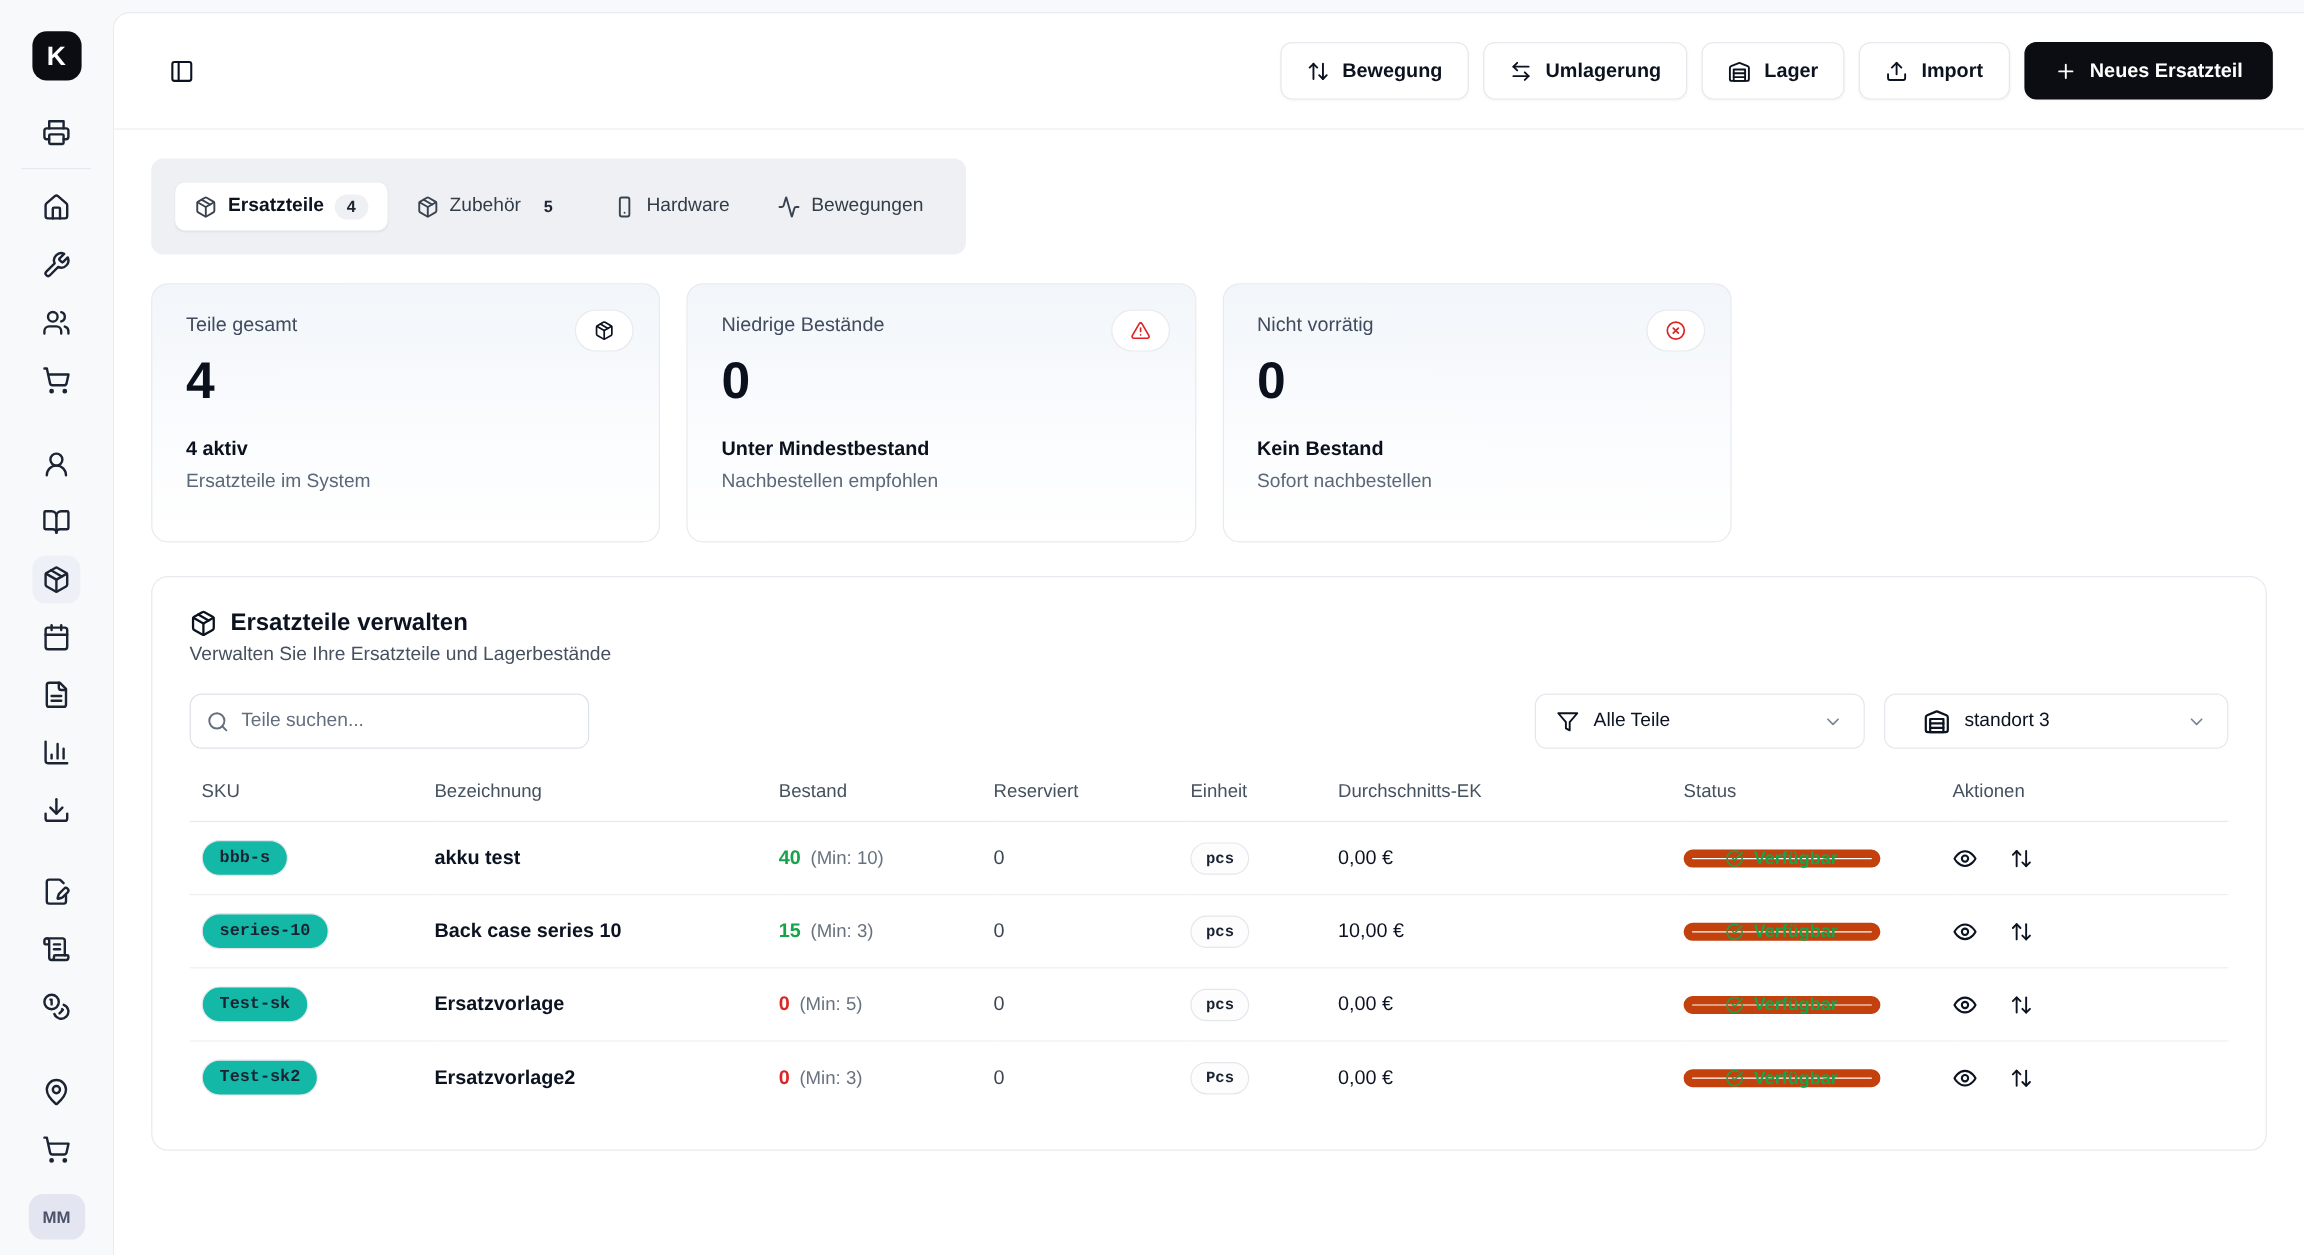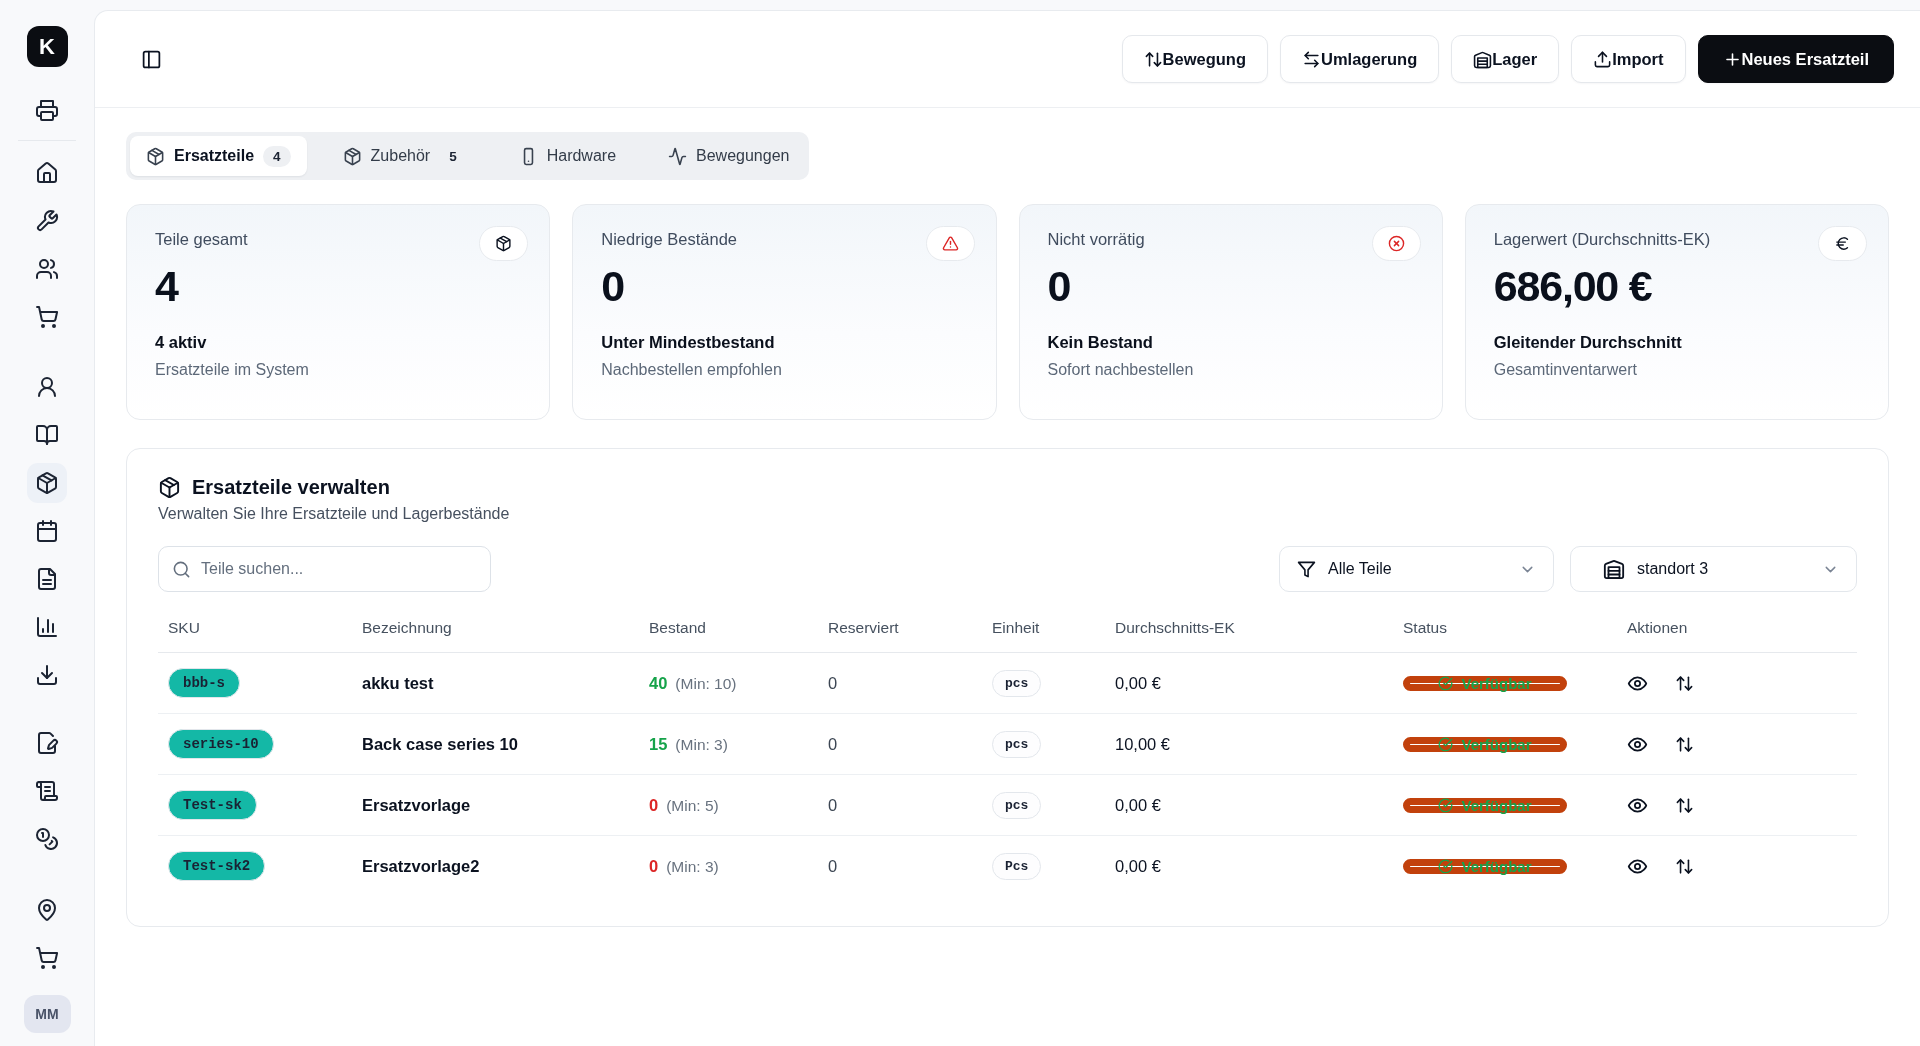--- a/index.html
+++ b/index.html
@@ -52,32 +52,32 @@
     padding: 0 26px 0 37px; border-bottom: 1px solid #edeff2;
   }
   .toggle-btn {
     width: 38px; height: 38px; border: 0; background: transparent; border-radius: 9px;
     display: flex; align-items: center; justify-content: center; color: #0b1220; cursor: pointer;
   }
   .topbar-actions { margin-left: auto; display: flex; gap: 12px; }
   .btn {
     height: 48px; padding: 0 21px; background: #fff;
     border: 1px solid #e5e8ec; border-radius: 10px;
-    display: inline-flex; align-items: center; 
+    display: inline-flex; align-items: center; gap: 11px;
     font-family: inherit; font-size: 16.5px; font-weight: 600; color: #0b1220;
     box-shadow: 0 1px 2px rgba(16,24,40,.04); cursor: pointer; white-space: nowrap;
   }
   .btn.primary { background: #0b0d12; border-color: #0b0d12; color: #fff; padding: 0 24px; }
 
   .content { padding: 0 31px; }
 
   
   .tabbar {
     display: inline-flex; margin-top: 24px; background: #eef0f3;
-    border-radius: 10px; padding: 4px; gap: 20px;
+    border-radius: 10px; padding: 20px; gap: 8px;
   }
   .tab {
     display: flex; align-items: center; gap: 9px; height: 40px; padding: 0 16px;
     border-radius: 8px; font-size: 16px; font-weight: 500; color: #333c49; cursor: pointer;
   }
   .tab .t-icon { color: #39424f; }
   .tab.active { background: #fff; color: #0b1220; font-weight: 600; box-shadow: 0 1px 2px rgba(16,24,40,.07); }
   .tab-badge { font-size: 13.5px; font-weight: 600; padding: 3px 10px; border-radius: 999px; color: #1c2433; }
   .tab.active .tab-badge { background: #eef0f3; }
   .tab-badge:empty { display: none; }
@@ -430,33 +430,20 @@
           <div class="card-pill" style="color:#dc2626">
             <svg width="17" height="17" viewBox="0 0 24 24" fill="none" stroke="currentColor" stroke-width="2" stroke-linecap="round" stroke-linejoin="round">
               <circle cx="12" cy="12" r="10"></circle>
               <path d="m15 9-6 6"></path>
               <path d="m9 9 6 6"></path>
             </svg>
           </div>
           <div class="card-value">0</div>
           <div class="card-sub">Kein Bestand</div>
           <div class="card-cap">Sofort nachbestellen</div>
-        </div>
-        <div class="card">
-          <div class="card-label">Lagerwert (Durchschnitts-EK)</div>
-          <div class="card-pill" style="color:#0b1220">
-            <svg width="17" height="17" viewBox="0 0 24 24" fill="none" stroke="currentColor" stroke-width="2" stroke-linecap="round" stroke-linejoin="round">
-              <path d="M4 10h12"></path>
-              <path d="M4 14h9"></path>
-              <path d="M19 6a7.7 7.7 0 0 0-5.2-2A7.9 7.9 0 0 0 6 12c0 4.4 3.5 8 7.8 8 2 0 3.8-.8 5.2-2"></path>
-            </svg>
-          </div>
-          <div class="card-value">686,00 €</div>
-          <div class="card-sub">Gleitender Durchschnitt</div>
-          <div class="card-cap">Gesamtinventarwert</div>
         </div>
       </div>
 
     <section class="panel-card">
       <div class="panel-head">
         <span id="panel-icon">
             <svg width="23" height="23" viewBox="0 0 24 24" fill="none" stroke="currentColor" stroke-width="2" stroke-linecap="round" stroke-linejoin="round">
               <path d="M21 8a2 2 0 0 0-1-1.73l-7-4a2 2 0 0 0-2 0l-7 4A2 2 0 0 0 3 8v8a2 2 0 0 0 1 1.73l7 4a2 2 0 0 0 2 0l7-4A2 2 0 0 0 21 16Z"></path>
               <path d="m3.3 7 8.7 5 8.7-5"></path>
               <path d="M12 22V12"></path>

